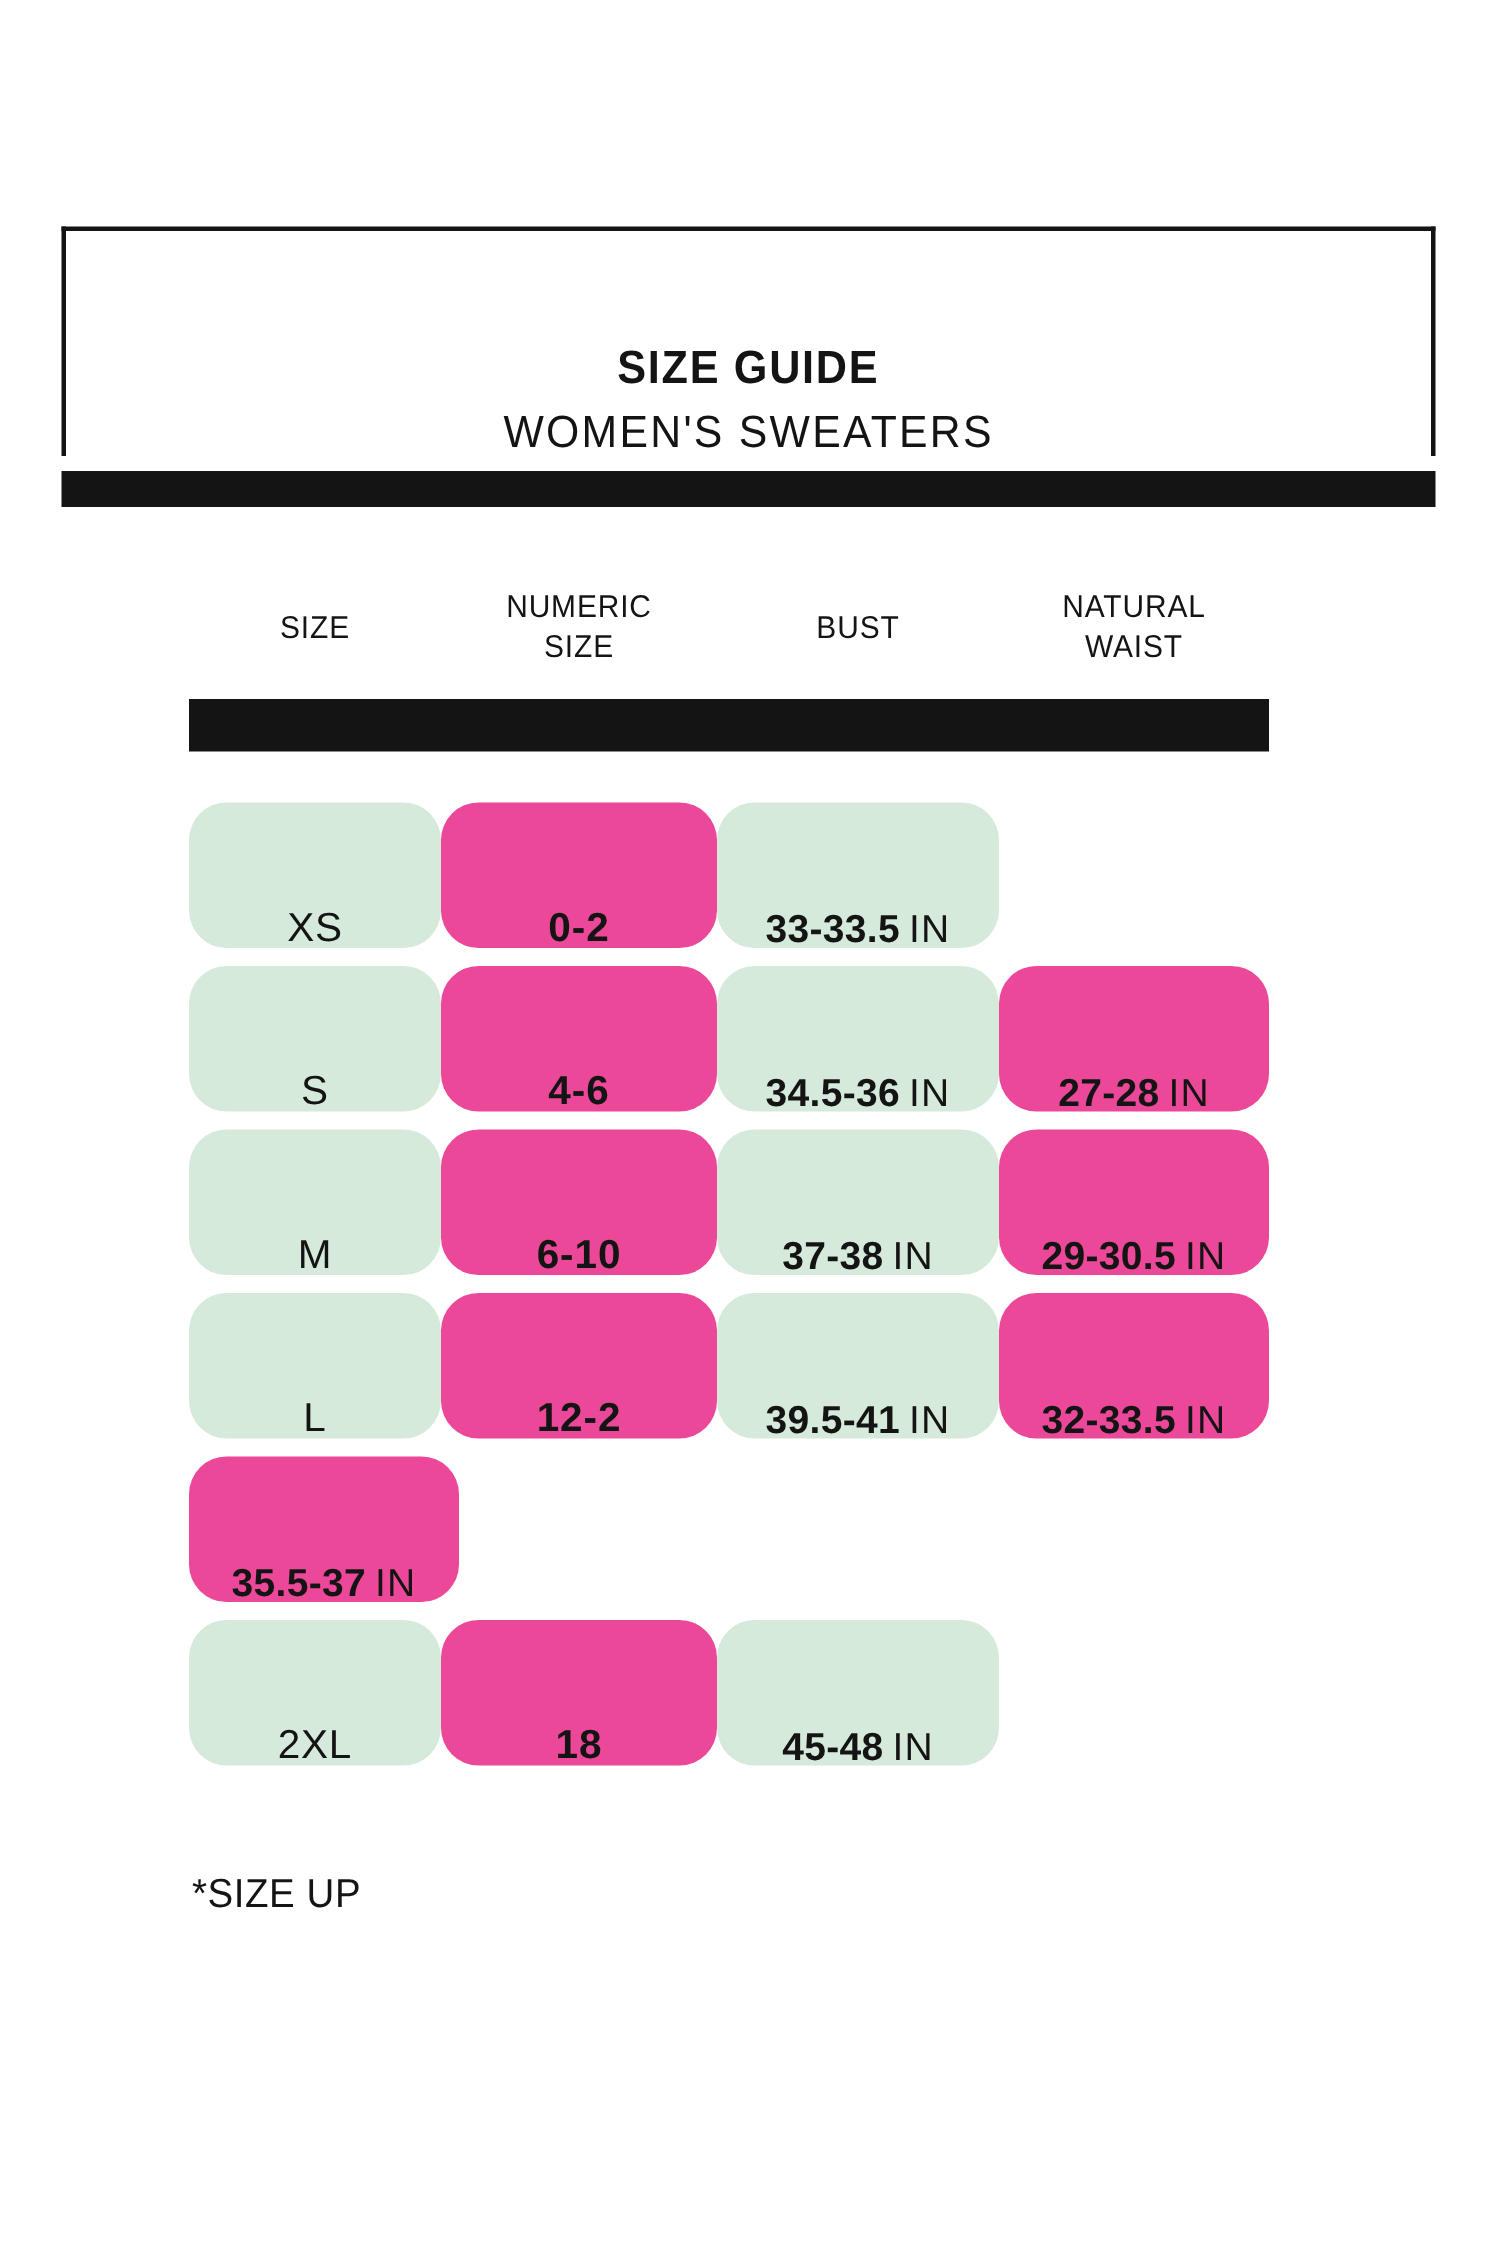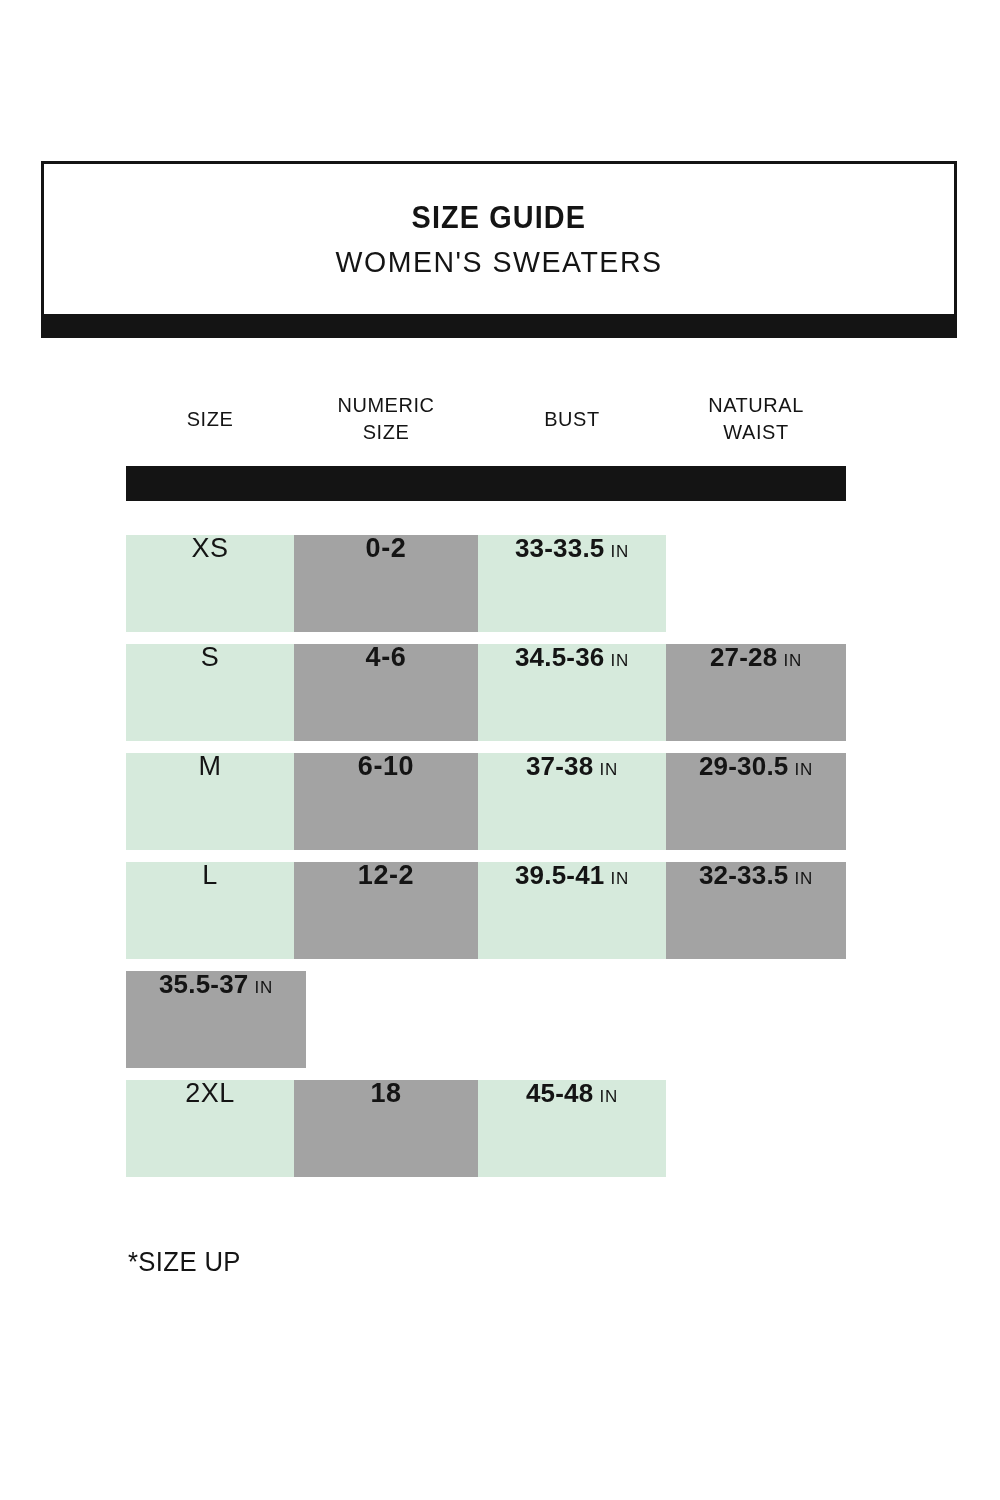--- a/index.html
+++ b/index.html
@@ -14,30 +14,30 @@
     position: relative;
     font-family: "Liberation Sans", sans-serif;
     color: #141414;
     overflow: hidden;
   }
 
   
   .header-card {
     position: absolute;
     left: 41px;
-    top: 161px;
+    top: 151px;
     width: 916px;
     height: 153px;
     border: 3px solid #141414;
     border-bottom: none;
     background: #ffffff;
     display: flex;
     flex-direction: column;
     align-items: center;
-    justify-content: center;
+    justify-content: flex-end;
   }
   .title {
     font-size: 31px;
     font-weight: 700;
     letter-spacing: 1.2px;
     text-transform: uppercase;
     line-height: 1;
     margin: 0 0 14px 0;
     transform: scaleX(0.93);
   }
@@ -97,45 +97,46 @@
     margin-top: 34px;
   }
   .row {
     display: flex;
     width: 720px;
     height: 97px;
     margin-bottom: 12px;
   }
   .cell {
     display: flex;
-    align-items: flex-start;
+    align-items: flex-end;
     justify-content: center;
     line-height: 1;
+    border-radius: 25px;
   }
   .cell.light { background: #d6eadc; }
-  .cell.dark  { background: #a3a3a3; }
+  .cell.dark  { background: #ec4899; }
 
   .size-label {
     font-size: 27px;
     font-weight: 400;
     letter-spacing: 0.5px;
   }
   .num-value {
     font-size: 27px;
     font-weight: 700;
     letter-spacing: 0.6px;
   }
   .meas {
     font-size: 26px;
     font-weight: 700;
     letter-spacing: 0.2px;
     white-space: nowrap;
   }
   .meas .unit {
-    font-size: 17px;
+    font-size: 26px;
     font-weight: 400;
     letter-spacing: 0.8px;
     margin-left: 6px;
   }
 
   .footnote {
     position: absolute;
     left: 128px;
     top: 1247px;
     font-size: 27px;

